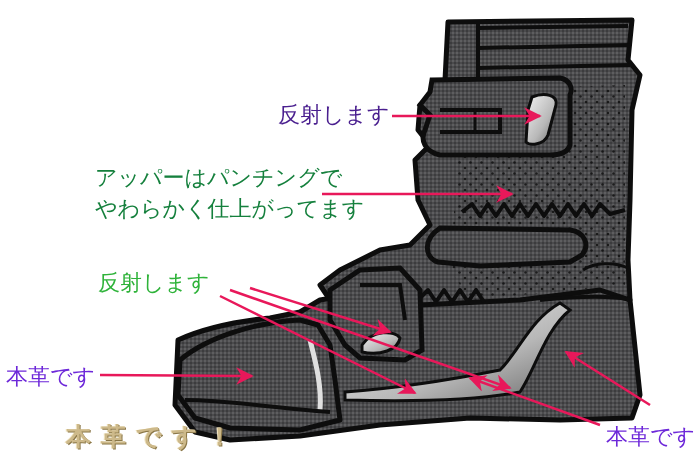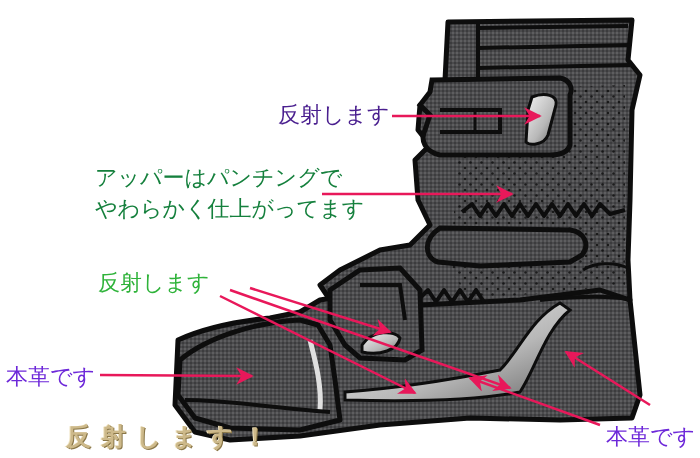--- a/index.html
+++ b/index.html
@@ -102,14 +102,14 @@
     <div>アッパーはパンチングで</div>
     <div>やわらかく仕上がってます</div>
   </div>
 
   <div class="label lbl-green" style="left:98px; top:268px;">反射します</div>
 
   <div class="label lbl-black" style="left:6px; top:362px;">本革です</div>
 
   <div class="label lbl-black" style="left:606px; top:422px;">本革です</div>
 
-  <div class="watermark" style="left:66px; top:420px;">反射します！</div>
+  <div class="watermark" style="left:66px; top:420px;">本革です！</div>
 </div>
 
 </body></html>

